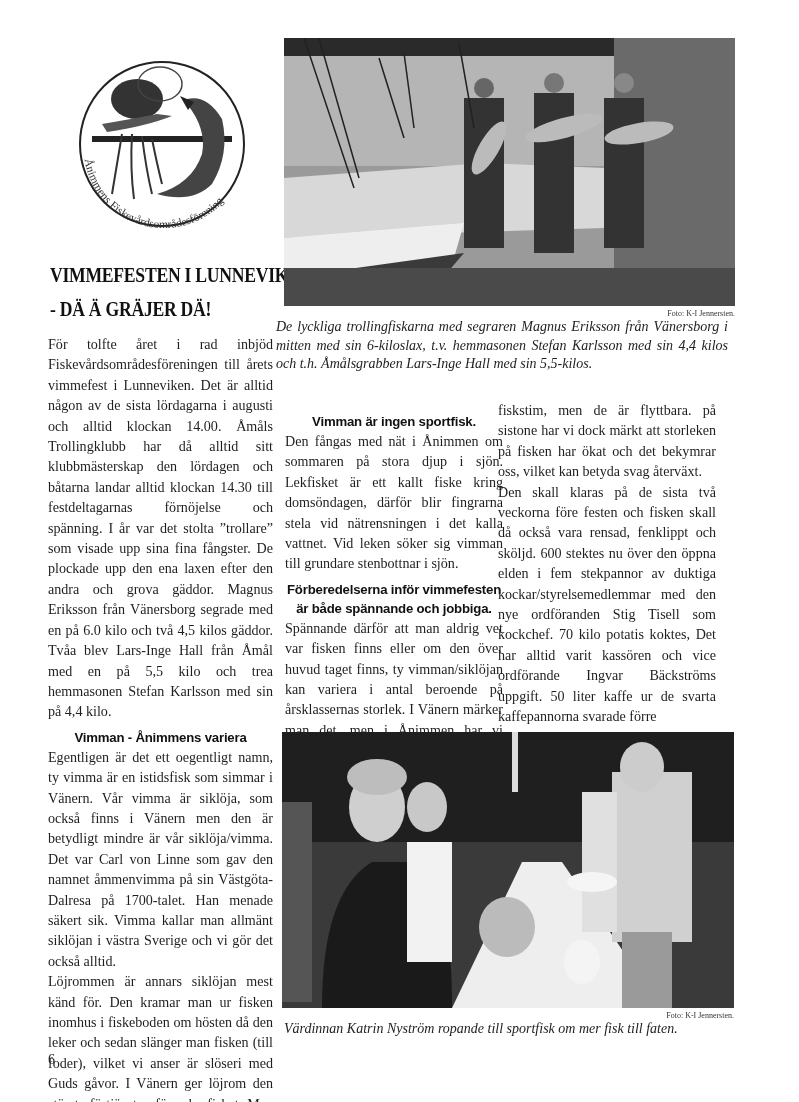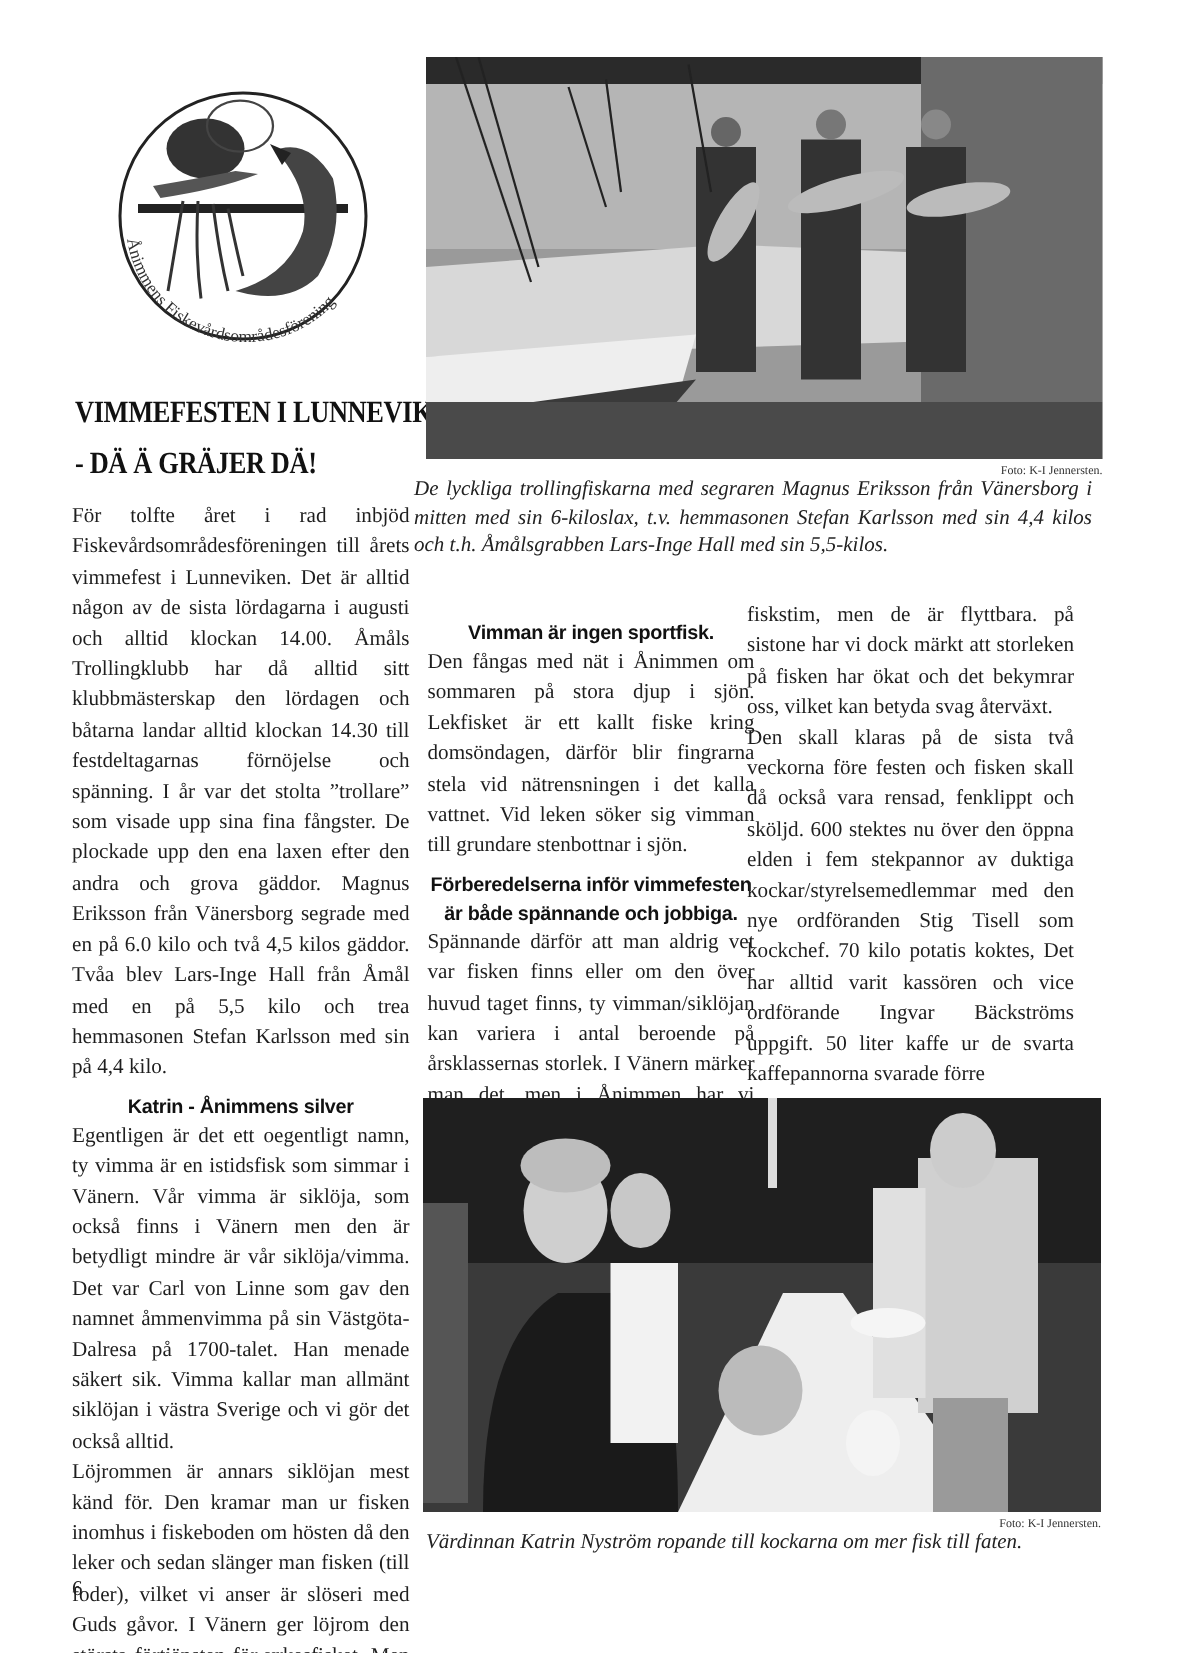--- a/index.html
+++ b/index.html
@@ -57,21 +57,21 @@
   </svg>
 </div>
 
 <div class="headline">
   <div>VIMMEFESTEN I LUNNEVIKA</div>
   <div>- DÄ Ä GRÄJER DÄ!</div>
 </div>
 
 <div class="col col-left">
   <p>För tolfte året i rad inbjöd Fiskevårdsområdesföreningen till årets vimmefest i Lunneviken. Det är alltid någon av de sista lördagarna i augusti och alltid klockan 14.00. Åmåls Trollingklubb har då alltid sitt klubbmästerskap den lördagen och båtarna landar alltid klockan 14.30 till festdeltagarnas förnöjelse och spänning. I år var det stolta ”trollare” som visade upp sina fina fångster. De plockade upp den ena laxen efter den andra och grova gäddor. Magnus Eriksson från Vänersborg segrade med en på 6.0 kilo och två 4,5 kilos gäddor. Tvåa blev Lars-Inge Hall från Åmål med en på 5,5 kilo och trea hemmasonen Stefan Karlsson med sin på 4,4 kilo.</p>
-  <h3>Katrin - Ånimmens silver</h3>
+  <h3>Vimman - Ånimmens variera</h3>
   <p>Egentligen är det ett oegentligt namn, ty vimma är en istidsfisk som simmar i Vänern. Vår vimma är siklöja, som också finns i Vänern men den är betydligt mindre är vår siklöja/vimma. Det var Carl von Linne som gav den namnet åmmenvimma på sin Västgöta-Dalresa på 1700-talet. Han menade säkert sik. Vimma kallar man allmänt siklöjan i västra Sverige och vi gör det också alltid.</p>
   <p>Löjrommen är annars siklöjan mest känd för. Den kramar man ur fisken inomhus i fiskeboden om hösten då den leker och sedan slänger man fisken (till foder), vilket vi anser är slöseri med Guds gåvor. I Vänern ger löjrom den största förtjänsten för yrkesfisket. Men vi steker våra vimmor-siklöjor ALLTID I SMöR. Det kan man säkert med den ur kramade siklöjan också.</p>
 </div>
 
 <div class="photo photo1">
   <svg width="451" height="268" viewBox="0 0 451 268">
     <rect width="451" height="268" fill="#9a9a9a"></rect>
     <rect width="451" height="18" fill="#2a2a2a"></rect>
     <rect y="18" width="451" height="110" fill="#b5b5b5"></rect>
     <rect x="330" y="0" width="121" height="268" fill="#6a6a6a"></rect>
@@ -131,15 +131,15 @@
     <ellipse cx="360" cy="35" rx="22" ry="25" fill="#ccc"></ellipse>
     <rect x="300" y="60" width="35" height="140" fill="#e0e0e0"></rect>
     <rect x="340" y="200" width="50" height="76" fill="#9a9a9a"></rect>
     <ellipse cx="225" cy="195" rx="28" ry="30" fill="#bbbbbb"></ellipse>
     <ellipse cx="300" cy="230" rx="18" ry="22" fill="#f4f4f4"></ellipse>
     <ellipse cx="310" cy="150" rx="25" ry="10" fill="#f5f5f5"></ellipse>
     <rect x="0" y="70" width="30" height="200" fill="#555"></rect>
   </svg>
 </div>
 <div class="credit credit2">Foto: K-I Jennersten.</div>
-<div class="caption caption2">Värdinnan Katrin Nyström ropande till kockarna om mer fisk till faten.</div>
+<div class="caption caption2">Värdinnan Katrin Nyström ropande till sportfisk om mer fisk till faten.</div>
 
 <div class="pagenum">6</div>
 
 </body></html>

